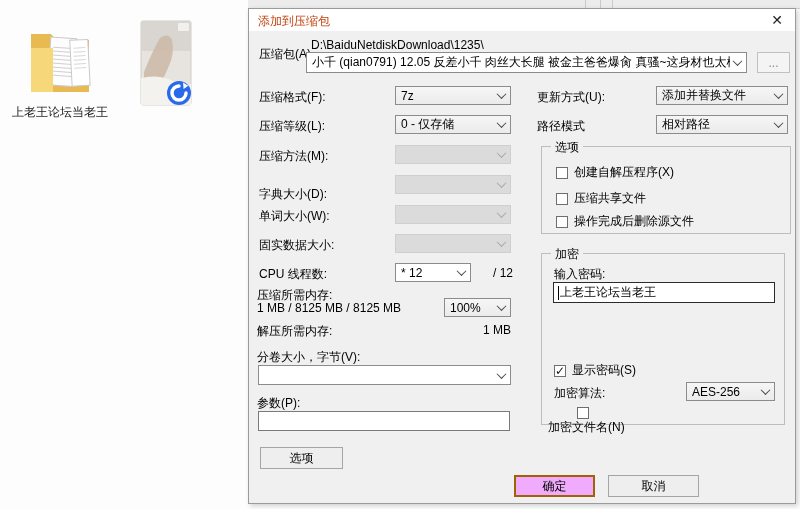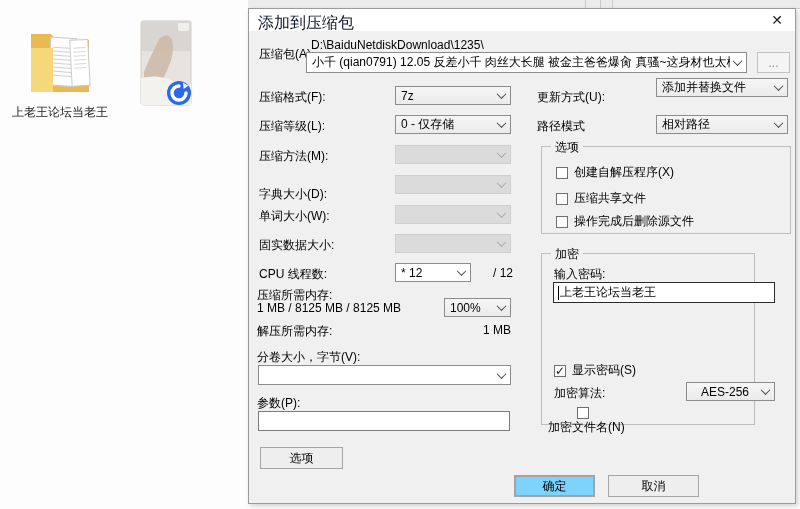--- a/index.html
+++ b/index.html
@@ -19,21 +19,21 @@
   .bgwin{position:absolute;left:248px;top:0;width:552px;height:8px;
     background:#ececec;border-bottom:1px solid #d2d2d2;}
   .bgwin .vline{position:absolute;top:0;width:1px;height:8px;background:#c9c9c9;}
   
   .dialog{
     position:absolute;left:248px;top:8px;width:546px;height:494px;
     background:#f0f0f0;border:1px solid #9b9b9b;
     box-shadow:2px 2px 5px rgba(0,0,0,0.18);
   }
   .titlebar{position:absolute;left:0;top:0;right:0;height:22px;background:#ffffff;}
-  .titletext{position:absolute;left:9px;top:4px;font-size:16px;color:#0f172a;}
+  .titletext{position:absolute;left:9px;top:4px;font-size:12px;color:#c2410c;}
   .closebtn{
     position:absolute;right:0;top:0;width:36px;height:22px;
     display:flex;align-items:center;justify-content:center;
     font-size:14px;color:#222;
   }
   .lbl{position:absolute;font-size:12px;color:#000;white-space:nowrap;}
   
   .combo{
     position:absolute;height:19px;box-sizing:border-box;
     background:linear-gradient(#f6f6f6,#ebebeb);
@@ -67,21 +67,21 @@
   }
   .cbox.checked::after{
     content:"✓";position:absolute;left:0px;top:-2px;font-size:12px;color:#111;font-weight:bold;
   }
   
   .btn{
     position:absolute;box-sizing:border-box;background:#eeeeee;
     border:1px solid #a5a5a5;font-size:12px;color:#000;
     display:flex;align-items:center;justify-content:center;
   }
-  .btn.default{border:2px solid #a3a3a3;background:#7dd3fc;}
+  .btn.default{border:2px solid #a16207;background:#f0abfc;}
 </style>
 </head>
 <body>
 
 <div class="bgwin">
   <span class="vline" style="left:337px;"></span>
   <span class="vline" style="left:352px;"></span>
   <span class="vline" style="left:364px;"></span>
 </div>
 
@@ -201,21 +201,21 @@
     <span class="chev"></span>
   </div>
   <span class="lbl" style="left:8px;top:386px;">参数(P):</span>
   <div class="tinput" style="left:9px;top:402px;width:252px;height:20px;"></div>
 
   <div class="btn" style="left:11px;top:438px;width:83px;height:22px;">
     <span>选项</span>
   </div>
 
   <span class="lbl" style="left:288px;top:80px;">更新方式(U):</span>
-  <div class="combo" style="left:407px;top:69px;width:132px;">
+  <div class="combo" style="left:407px;top:77px;width:132px;">
     <span class="val">添加并替换文件</span>
     <span class="chev"></span>
   </div>
   <span class="lbl" style="left:288px;top:109px;">路径模式</span>
   <div class="combo" style="left:407px;top:106px;width:132px;">
     <span class="val">相对路径</span>
     <span class="chev"></span>
   </div>
 
   <div class="group" style="left:292px;top:137px;width:250px;height:88px;">
@@ -227,21 +227,21 @@
     <div class="cbrow" style="left:14px;top:43px;">
       <span class="cbox"></span>
       <span>压缩共享文件</span>
     </div>
     <div class="cbrow" style="left:14px;top:66px;">
       <span class="cbox"></span>
       <span>操作完成后删除源文件</span>
     </div>
   </div>
 
-  <div class="group" style="left:292px;top:244px;width:214px;height:172px;text-align:center;">
+  <div class="group" style="left:292px;top:244px;width:244px;height:172px;">
     <span class="gleg">加密</span>
     <span class="lbl" style="left:12px;top:12px;">输入密码:</span>
     <div class="tinput" style="left:11px;top:28px;width:222px;height:21px;border-color:#2b2b2b;">
       <span class="caret"></span>
       <span>上老王论坛当老王</span>
     </div>
     <div class="cbrow" style="left:12px;top:108px;">
       <span class="cbox checked"></span>
       <span>显示密码(S)</span>
     </div>

